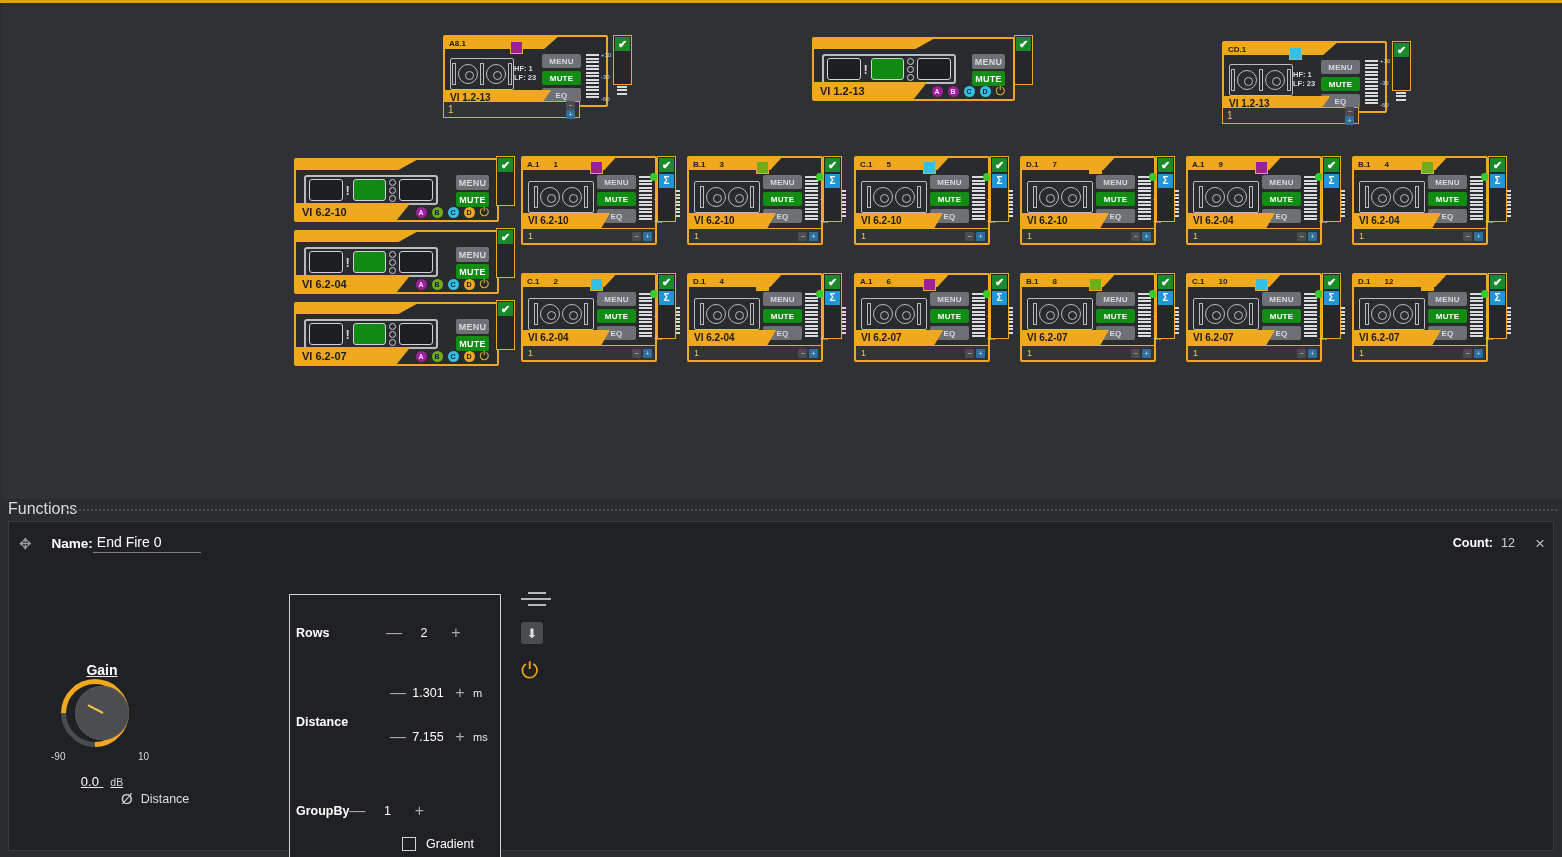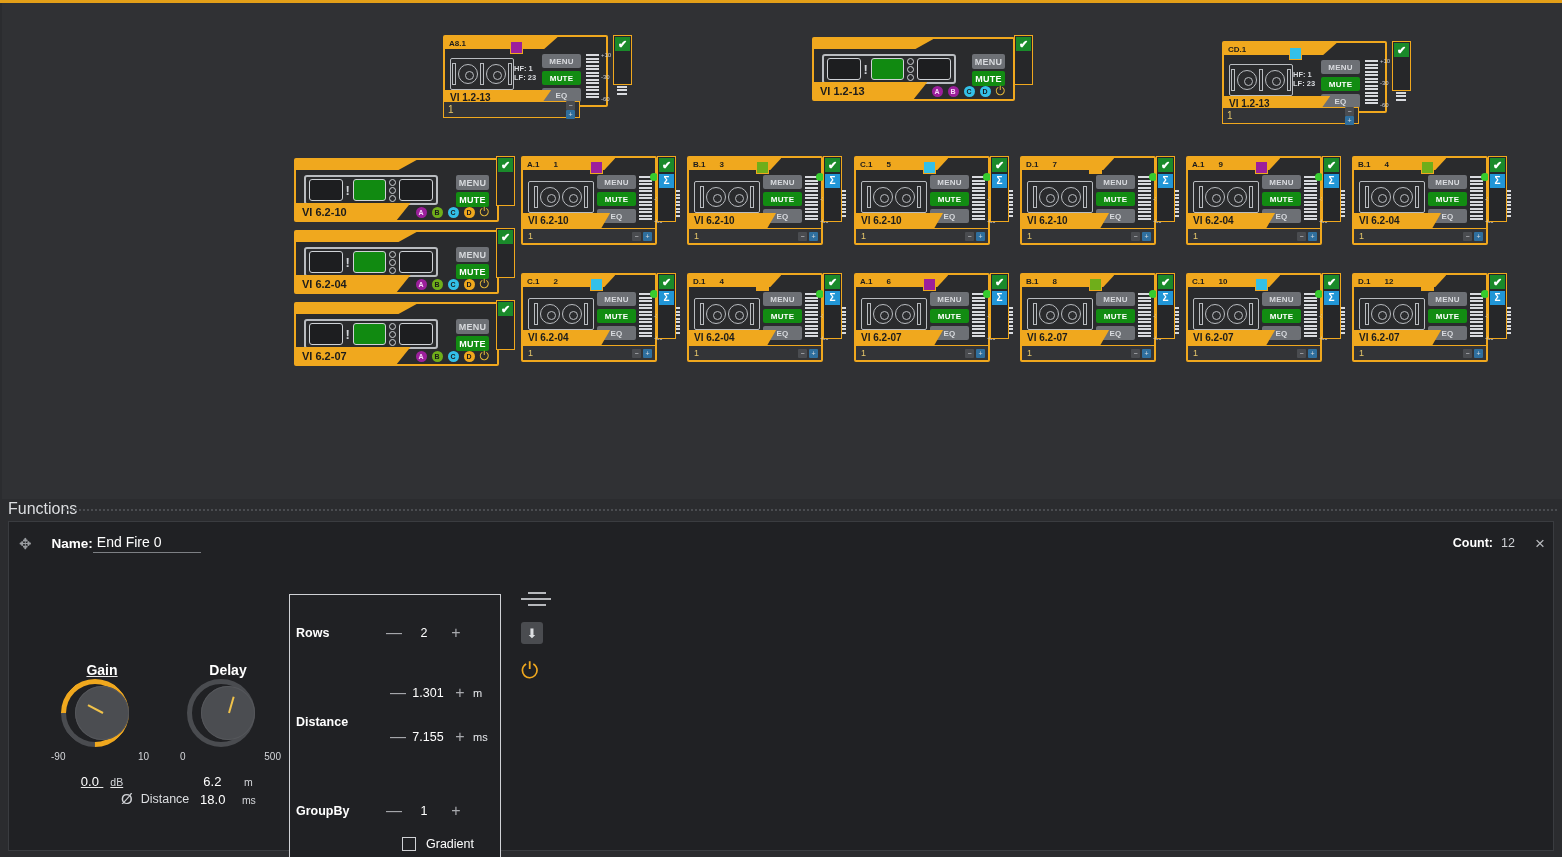--- a/index.html
+++ b/index.html
@@ -1292,41 +1292,20 @@
         <div style="position:relative;height:16px;">
           <span class="kmin" style="left:-8px;top:-3px;">-90</span>
           <span class="kmax" style="right:-4px;top:-3px;">10</span>
         </div>
         <div style="margin-top:2px;">
           <span class="kval">0.0</span>
           <span class="kunit" style="margin-left:7px;">dB</span>
         </div>
       </div>
 
-      <div class="knobWrap" style="left:176px;top:140px;width:86px;">
-        <div class="knobTitle">Delay</div>
-        <div style="position:relative;width:68px;margin:0 auto;height:68px;">
-          <div class="ring delay"></div>
-          <div class="knob" style="margin-top:7px;margin-left:7px;">
-            <div class="needle" style="transform:rotate(196deg);"></div>
-          </div>
-        </div>
-        <div style="position:relative;height:16px;">
-          <span class="kmin" style="left:-5px;top:-3px;">0</span>
-          <span class="kmax" style="right:-10px;top:-3px;">500</span>
-        </div>
-        <div style="margin-top:2px;">
-          <span class="kval">6.2</span>
-          <span class="kunit" style="margin-left:18px;">m</span>
-        </div>
-        <div>
-          <span class="kval">18.0</span>
-          <span class="kunit" style="margin-left:12px;">ms</span>
-        </div>
-      </div>
 
       <div class="polarity">
         <span class="polIcon">Ø</span>
         <span>Distance</span>
       </div>
 
       <div class="ctrlBox">
         <div class="ctrlRow" style="left:6px;top:30px;width:198px;justify-content:space-between;">
           <span class="ctrlLbl">Rows</span>
           <span class="stepper" style="margin-right:32px;">
@@ -1351,21 +1330,21 @@
 
         <div class="ctrlRow" style="left:100px;top:134px;">
           <span class="stepper">
             <span class="stepBtn">—</span>
             <span class="stepVal">7.155</span>
             <span class="stepBtn">+</span>
           </span>
           <span class="stepUnit">ms</span>
         </div>
 
-        <div class="ctrlRow" style="left:6px;top:208px;width:196px;justify-content:space-between;">
+        <div class="ctrlRow" style="left:6px;top:208px;width:196px;">
           <span class="ctrlLbl">GroupBy</span>
           <span class="stepper" style="margin-right:30px;">
             <span class="stepBtn">—</span>
             <span class="stepVal">1</span>
             <span class="stepBtn">+</span>
           </span>
         </div>
 
         <div class="gradRow">
           <span class="chk"></span>

